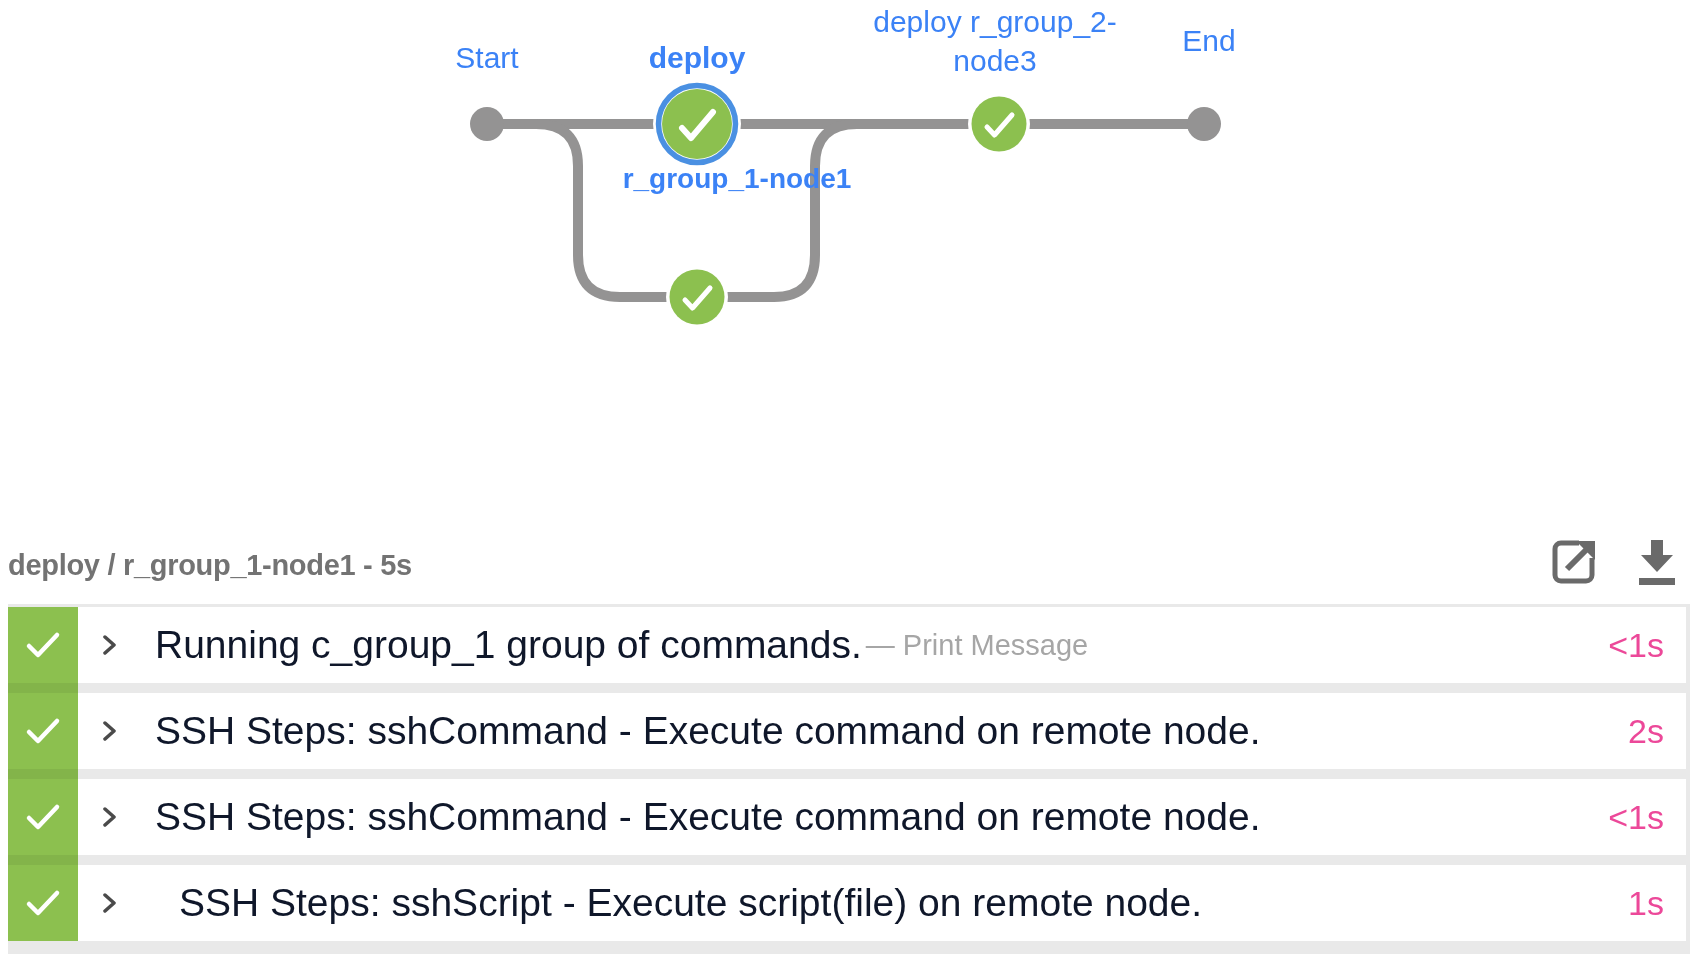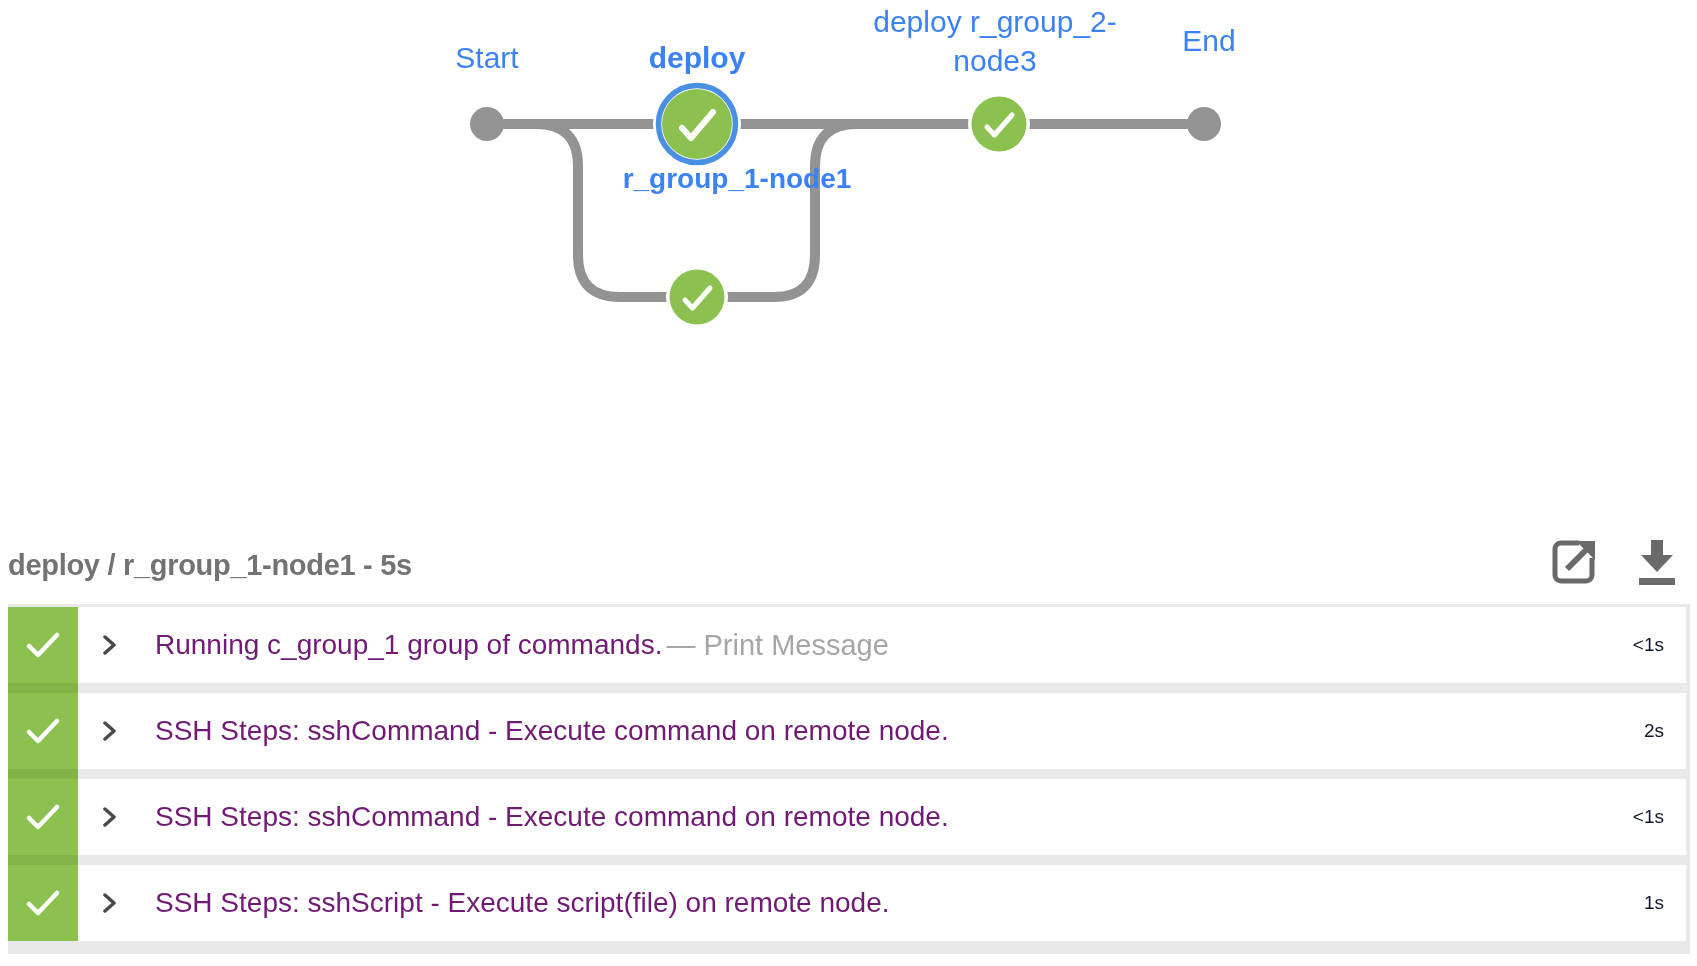--- a/index.html
+++ b/index.html
@@ -47,26 +47,26 @@
   .strip .sep{position:absolute;left:0;width:70px;height:10px;background:rgba(0,0,0,0.06);}
   #sep-0{top:76px;}
   #sep-1{top:162px;}
   #sep-2{top:248px;}
   .rows{position:absolute;left:70px;top:3px;width:1608px;}
   .step-row{
     height:76px;margin-bottom:10px;background:#fff;
     display:flex;align-items:center;box-sizing:border-box;
     padding:0 22px 0 25px;cursor:pointer;
   }
-  .step-row:last-child{margin-bottom:0;}
+  .step-row:last-child{margin-bottom:0;gap:24px;}
   .chevron{flex:none;margin-right:38px;}
-  .step-label{font-size:28px;color:#701a75;white-space:nowrap;}
+  .step-label{font-size:39px;color:#0f172a;white-space:nowrap;}
   .step-annotation{font-size:29px;color:#a6a6a6;margin-left:4px;white-space:nowrap;}
   .spacer{flex:1;}
-  .step-duration{font-size:19px;color:#0f172a;white-space:nowrap;}
+  .step-duration{font-size:34px;color:#ec4899;white-space:nowrap;}
 </style>
 </head>
 <body>
 
 <div class="page">
 
   <div class="graph">
     <svg class="graph-svg" width="1697" height="400" viewBox="0 0 1697 400">
       <path d="M487 124 H1204" fill="none" stroke="#949393" stroke-width="10"></path>
       <path d="M536 124 Q578 124 578 166 L578 255 Q578 297 620 297 L774 297 Q815 297 815 255 L815 166 Q815 124 857 124" fill="none" stroke="#949393" stroke-width="10"></path>

